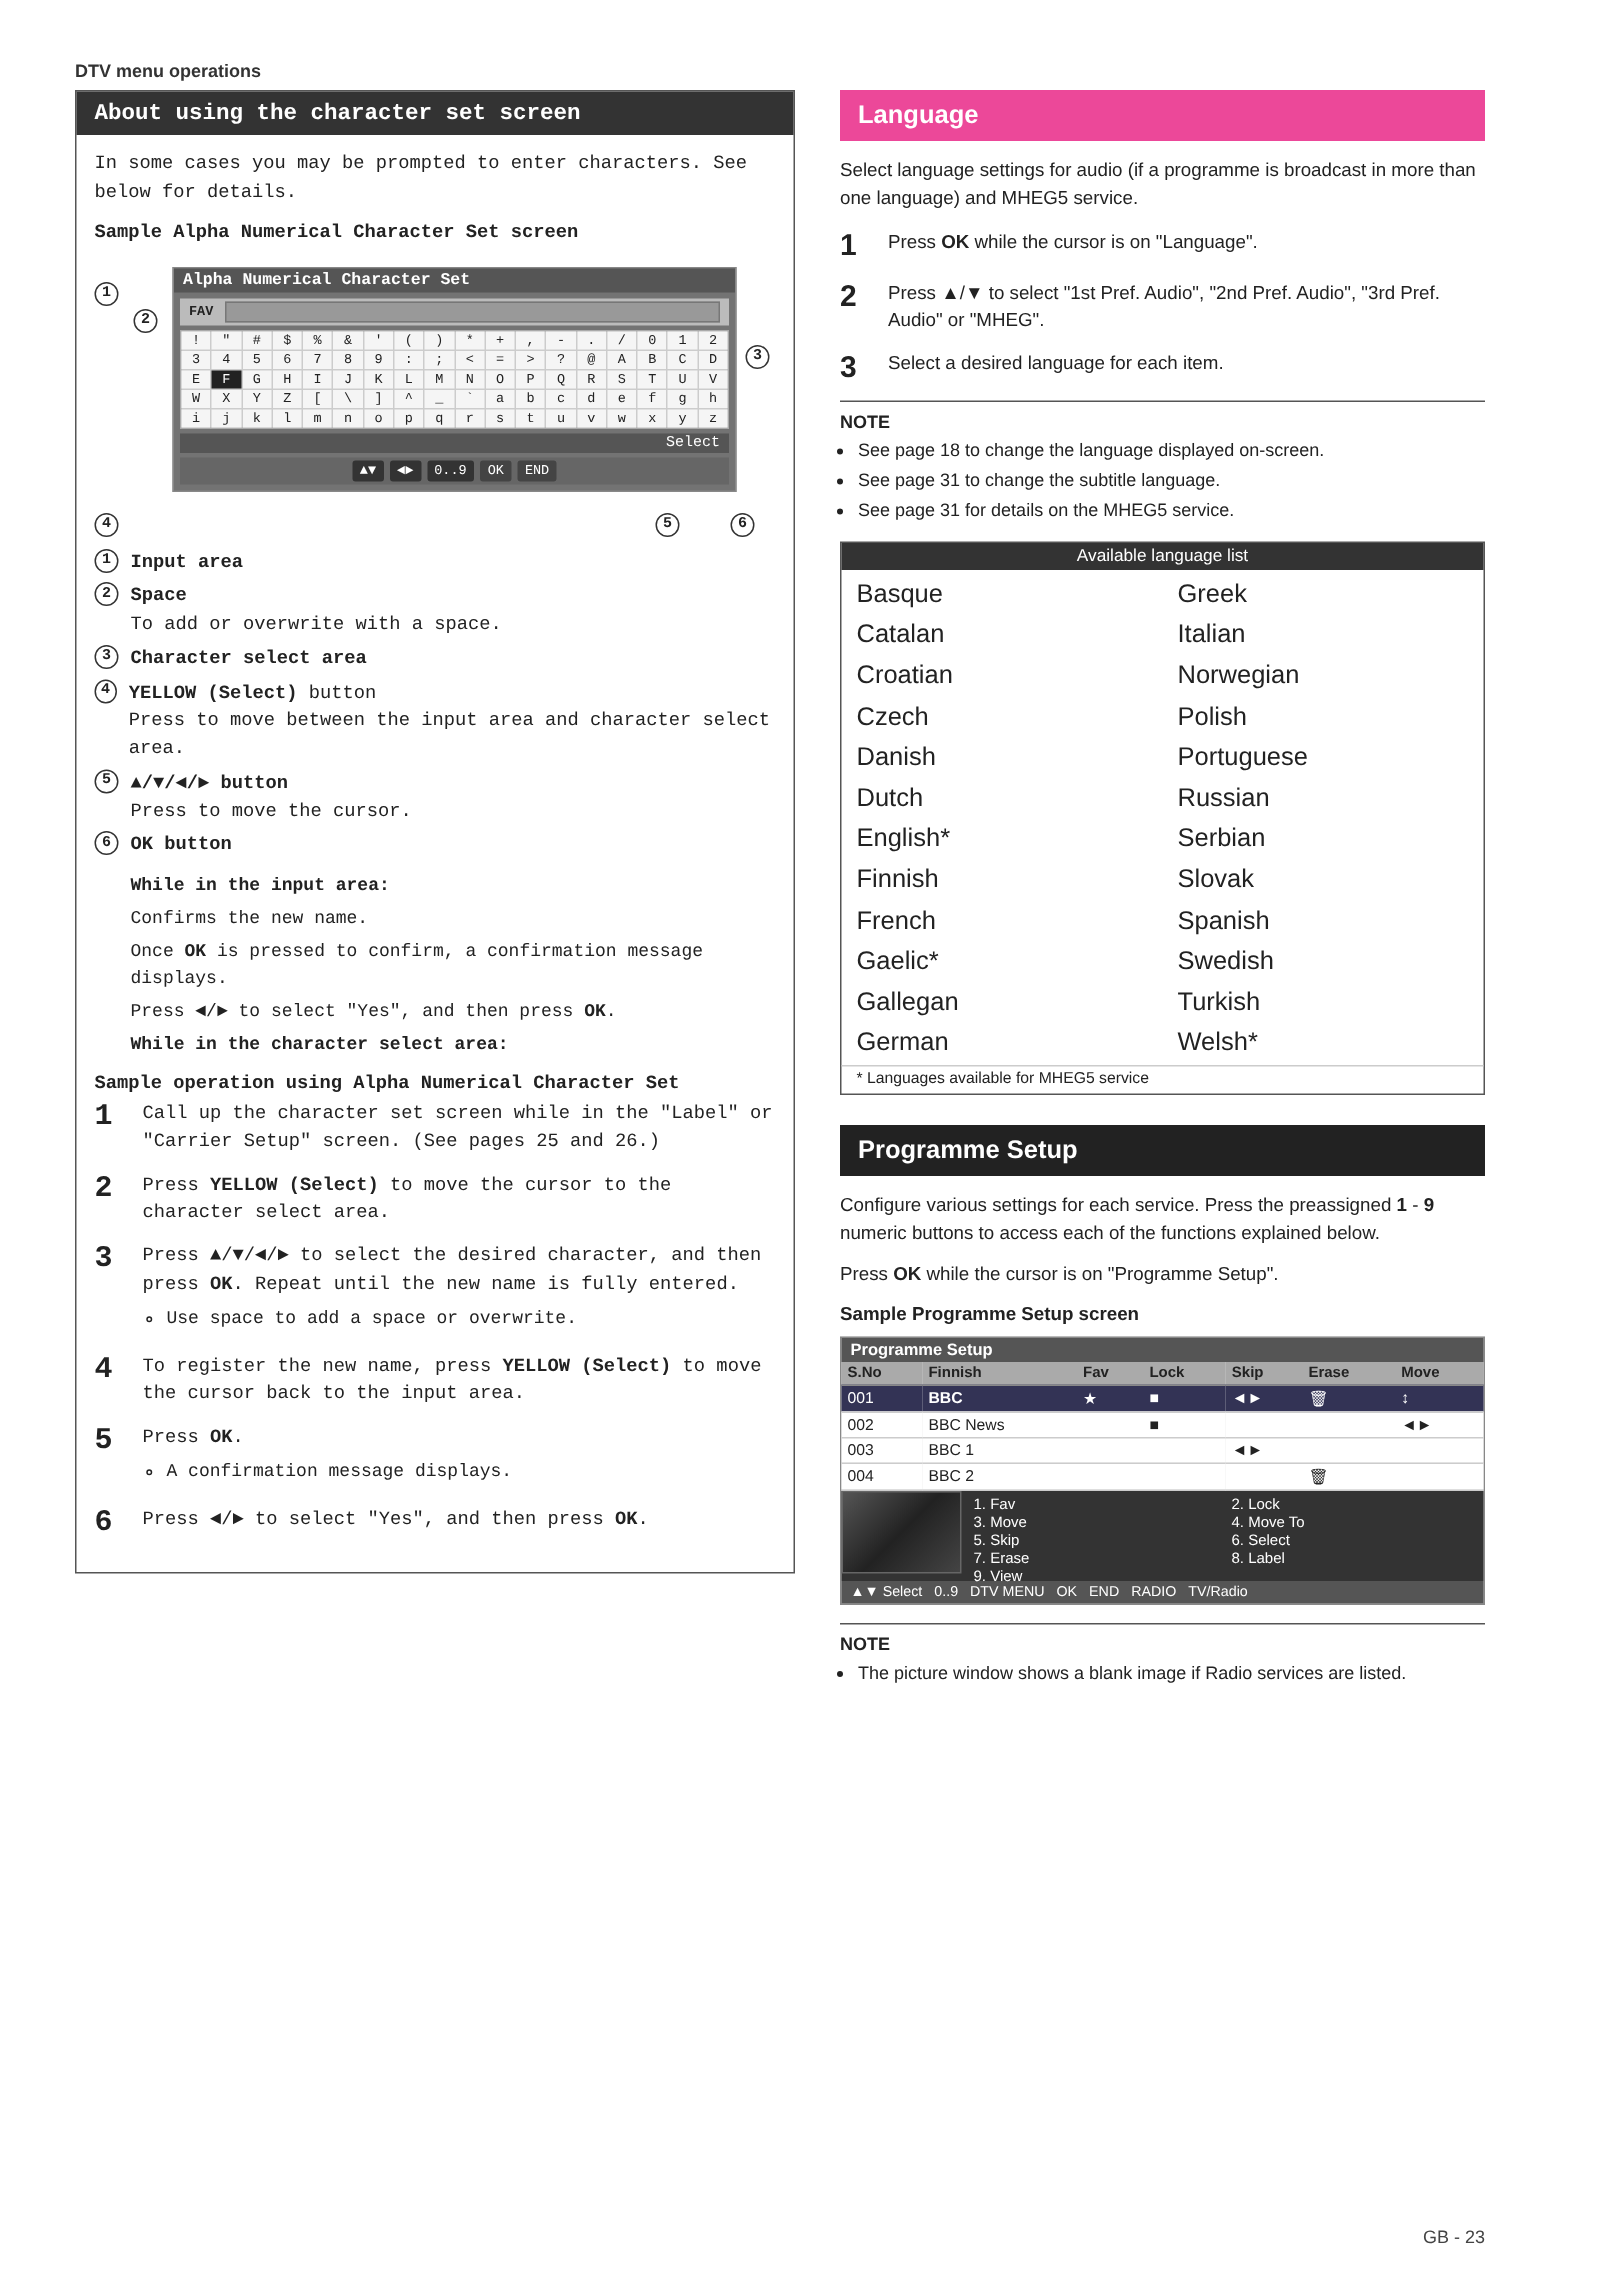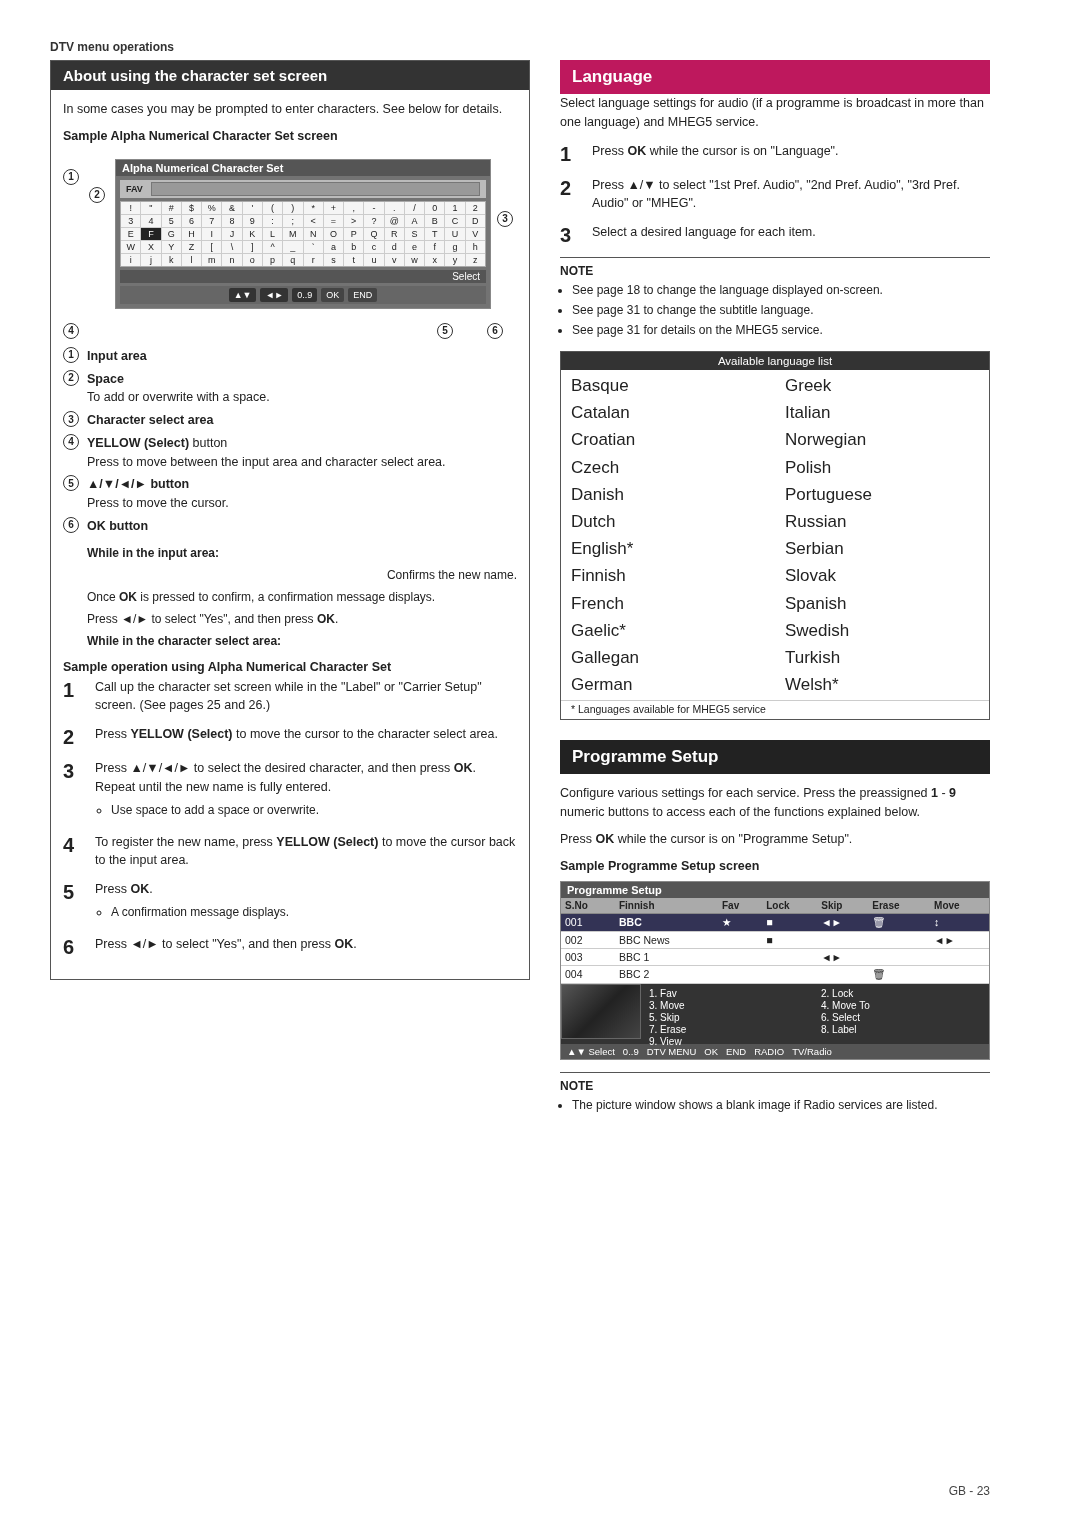--- a/index.html
+++ b/index.html
@@ -35,39 +35,41 @@
       font-size: 12px;
       font-weight: bold;
       margin-bottom: 6px;
       color: #333;
     }
 
     
     .section-box {
       border: 1.5px solid #555;
       margin-bottom: 0;
+      font-family: Liberation Mono, monospace;
     }
     .section-box-header {
       background: #333;
       color: #fff;
       font-size: 15px;
       font-weight: bold;
       padding: 6px 12px;
     }
     .section-box-content {
       padding: 10px 12px;
     }
 
     
     .lang-section-header {
-      background: #be185d;
+      background: #ec4899;
       color: #fff;
       font-size: 17px;
       font-weight: bold;
       padding: 7px 12px;
+      margin-bottom: 10px;
     }
     .prog-section-header {
       background: #222;
       color: #fff;
       font-size: 17px;
       font-weight: bold;
       padding: 7px 12px;
       margin-bottom: 10px;
       margin-top: 20px;
     }
@@ -534,21 +536,21 @@
               <div><strong>▲/▼/◄/► button</strong><br>Press to move the cursor.</div>
             </li>
             <li>
               <span class="annot">6</span>
               <div><strong>OK button</strong></div>
             </li>
           </ul>
 
           <div style="margin-left: 24px; margin-bottom: 8px;">
             <p style="font-weight:bold; font-size:12px;">While in the input area:</p>
-            <p style="font-size:12px;text-align:right;">Confirms the new name.</p>
+            <p style="font-size:12px;">Confirms the new name.</p>
             <p style="font-size:12px;">Once <strong>OK</strong> is pressed to confirm, a confirmation message displays.</p>
             <p style="font-size:12px;">Press ◄/► to select "Yes", and then press <strong>OK</strong>.</p>
             <p style="font-weight:bold; font-size:12px; margin-top:4px;">While in the character select area:</p>
           </div>
 
           <div class="sub-heading">Sample operation using Alpha Numerical Character Set</div>
 
           <ul class="big-steps">
             <li>
               <span class="big-step-num">1</span>

